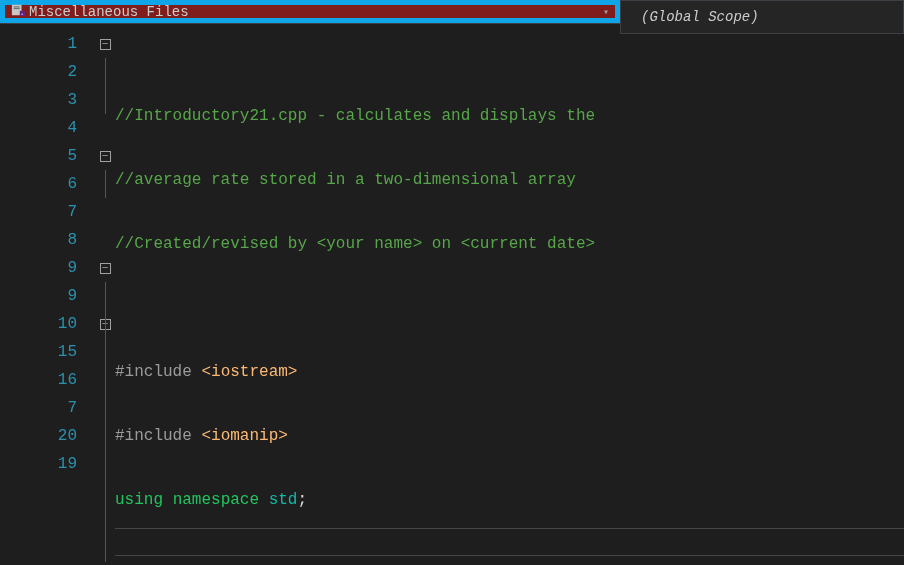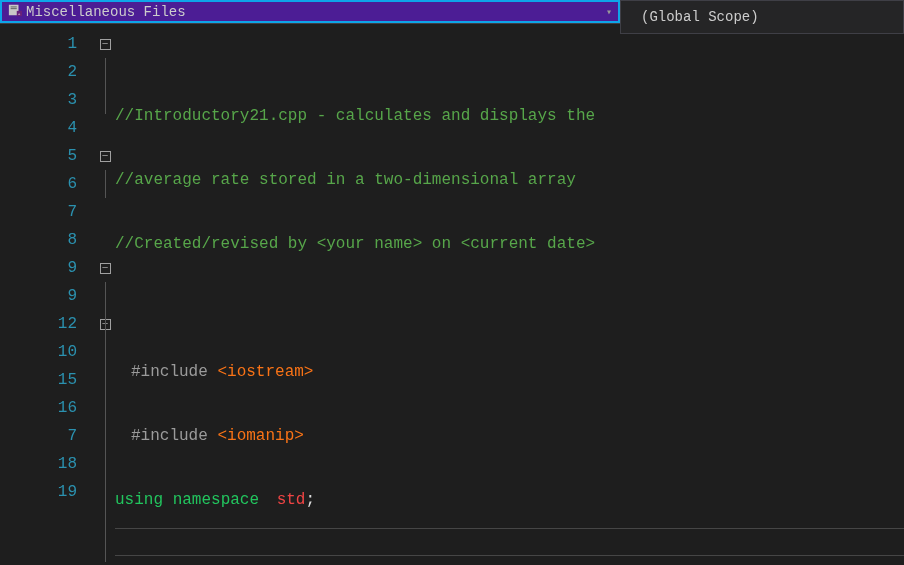--- a/index.html
+++ b/index.html
@@ -14,36 +14,37 @@
 .topbar {
   display: flex;
   height: 24px;
   background: #2d2d30;
   border-bottom: 1px solid #3f3f46;
 }
 .topbar-left {
   display: flex;
   align-items: center;
   width: 620px;
-  background: #4c1d95;
-  border: 2px solid #0ea5e9;
+  background: #7f1d1d;
+  border: 5px solid #0ea5e9;
   padding: 0 6px;
   color: #cccccc;
   font-size: 14px;
   gap: 4px;
 }
 .topbar-right {
   display: flex;
   align-items: center;
   flex: 1;
   background: #252526;
   border: 1px solid #3f3f46;
   padding: 16px 20px;
   color: #cccccc;
   font-size: 14px;
+  font-style: italic;
 }
 .dd-arrow {
   margin-left: auto;
   font-size: 10px;
   color: #999;
 }
 .editor {
   display: flex;
   height: calc(100% - 24px);
   background: #1e1e1e;
@@ -98,24 +99,24 @@
   position: relative;
 }
 .line {
   height: 28px;
   line-height: 28px;
   color: #dcdcdc;
   position: relative;
 }
 .c-comment { color: #57a64a; }
 .c-keyword { color: #22c55e; }
-.c-include { color: #9b9b9b; margin-left: 16px; }
-.c-angle { color: #f97316; }
+.c-include { color: #9b9b9b; }
+.c-angle { color: #fdba74; }
 .c-punct { color: #dcdcdc; }
-.c-namespace { color: #ef4444; margin-left: 8px; }
+.c-namespace { color: #14b8a6; }
 .caret-line {
   position: absolute;
   left: 0;
   right: 0;
   height: 28px;
   border-top: 1px solid #464646;
   border-bottom: 1px solid #464646;
   pointer-events: none;
 }
 .icon-svg { width: 14px; height: 14px; }
@@ -147,26 +148,25 @@
     <div class="ln">1</div>
     <div class="ln">2</div>
     <div class="ln">3</div>
     <div class="ln">4</div>
     <div class="ln">5</div>
     <div class="ln">6</div>
     <div class="ln">7</div>
     <div class="ln">8</div>
     <div class="ln">9</div>
     <div class="ln">9</div>
-    <div class="ln">12</div>
     <div class="ln">10</div>
     <div class="ln">15</div>
     <div class="ln">16</div>
     <div class="ln">7</div>
-    <div class="ln">18</div>
+    <div class="ln">20</div>
     <div class="ln">19</div>
   </div>
 
   <div class="fold-col">
     <div class="fold"><span class="fold-box">−</span></div>
     <div class="fold">
         <span class="fold-line"></span>
       </div>
     <div class="fold">
         <span class="fold-line"></span>

